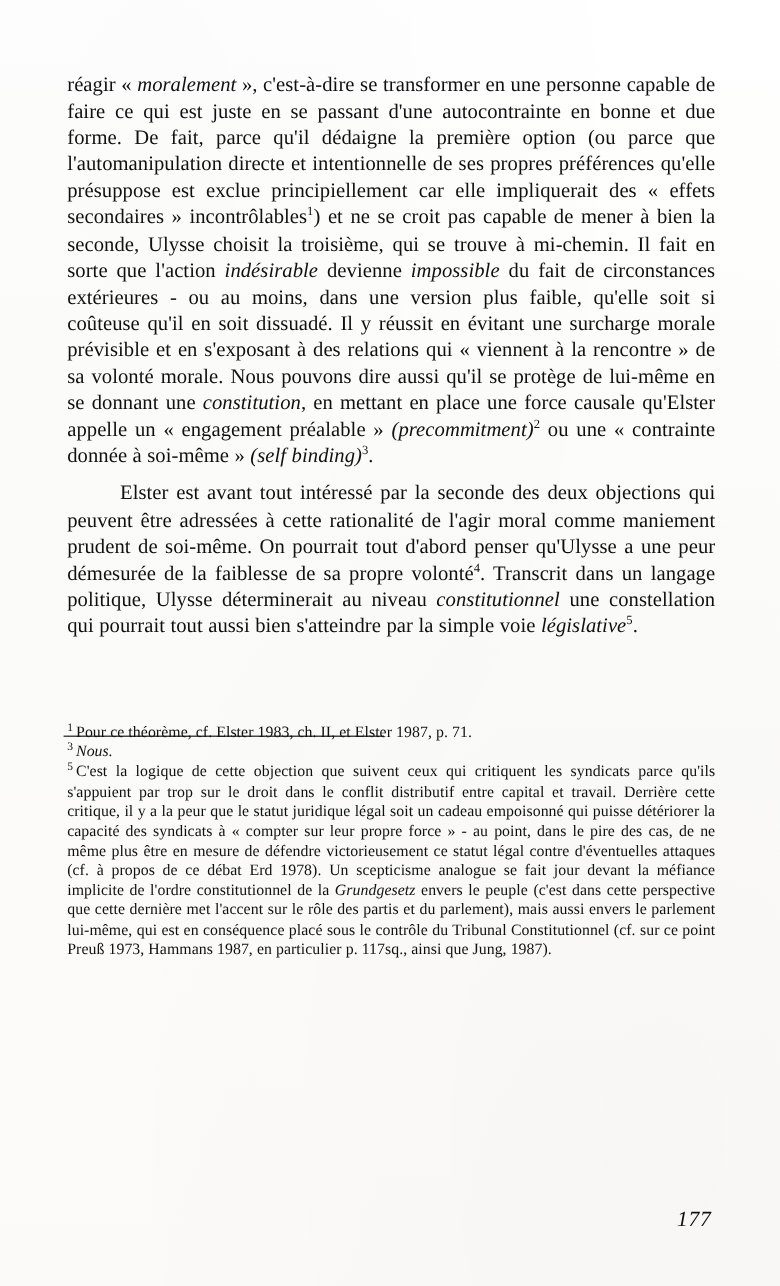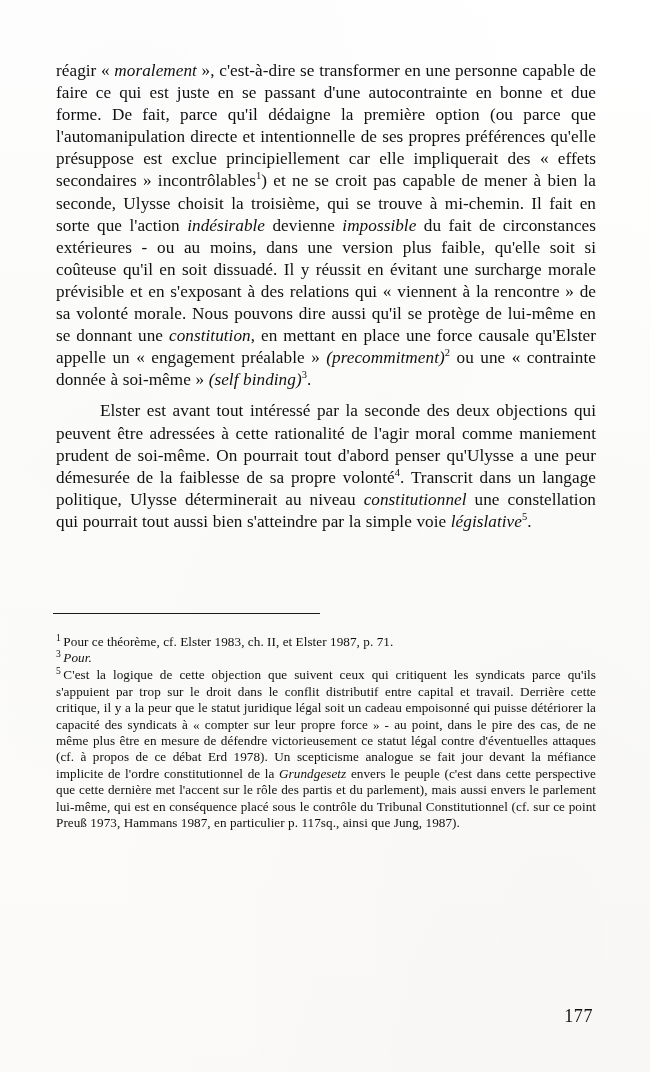--- a/index.html
+++ b/index.html
@@ -69,21 +69,21 @@
     left: 53px;
     top: 613px;
     width: 267px;
     height: 0;
     border-top: 1.5px solid #1b1b1b;
   }
 
   .footnotes {
     position: absolute;
     left: 56px;
-    top: 634px;
+    top: 602px;
     width: 540px;
   }
   p.fn {
     margin: 0;
     font-size: 13.2px;
     line-height: 16.4px;
     text-align: justify;
     text-justify: inter-word;
     letter-spacing: 0.05px;
   }
@@ -95,38 +95,39 @@
   }
   p.fn.block {
     margin-top: 0.5px;
   }
 
   .folio {
     position: absolute;
     right: 57px;
     top: 1006px;
     font-size: 18px;
+    font-style: italic;
     letter-spacing: 0.6px;
   }
 </style>
 </head>
 <body>
 
 <div id="page">
   <div id="content">
 
     <div class="body-block">
       <p class="body-par"><span>réagir </span><span>« </span><span class="it">moralement</span><span> »</span><span>, c'est-à-dire se transformer en une personne capable de faire ce qui est juste en se passant d'une autocontrainte en bonne et due forme. De fait, parce qu'il dédaigne la première option (ou parce que l'automanipulation directe et intentionnelle de ses propres préférences qu'elle présuppose est exclue principiellement car elle impliquerait des « effets secondaires » incontrôlables</span><sup class="fnref">1</sup><span>) et ne se croit pas capable de mener à bien la seconde, Ulysse choisit la troisième, qui se trouve à mi-chemin. Il fait en sorte que l'action </span><span class="it">indésirable</span><span> devienne </span><span class="it">impossible</span><span> du fait de circonstances extérieures - ou au moins, dans une version plus faible, qu'elle soit si coûteuse qu'il en soit dissuadé. Il y réussit en évitant une surcharge morale prévisible et en s'exposant à des relations qui « viennent à la rencontre » de sa volonté morale. Nous pouvons dire aussi qu'il se protège de lui-même en se donnant une </span><span class="it">constitution</span><span>, en mettant en place une force causale qu'Elster appelle un « engagement préalable » </span><span class="it">(precommitment)</span><sup class="fnref">2</sup><span> ou une « contrainte donnée à soi-même » </span><span class="it">(self binding)</span><sup class="fnref">3</sup><span>.</span></p>
       <p class="body-par indented"><span>Elster est avant tout intéressé par la seconde des deux objections qui peuvent être adressées à cette rationalité de l'agir moral comme maniement prudent de soi-même. On pourrait tout d'abord penser qu'Ulysse a une peur démesurée de la faiblesse de sa propre volonté</span><sup class="fnref">4</sup><span>. Transcrit dans un langage politique, Ulysse déterminerait au niveau </span><span class="it">constitutionnel</span><span> une constellation qui pourrait tout aussi bien s'atteindre par la simple voie </span><span class="it">législative</span><sup class="fnref">5</sup><span>.</span></p>
     </div>
 
     <div class="fn-rule"></div>
 
     <div class="footnotes">
       <p class="fn"><span class="fnum">1</span><span>Pour ce théorème, cf. Elster 1983, ch. II, et Elster 1987, p. 71.</span></p>
-      <p class="fn"><span class="fnum">3</span><span class="it">Pour.</span></p>
+      <p class="fn"><span class="fnum">3</span><span class="it">Nous.</span></p>
       <p class="fn block"><span class="fnum">5</span><span>C'est la logique de cette objection que suivent ceux qui critiquent les syndicats parce qu'ils s'appuient par trop sur le droit dans le conflit distributif entre capital et travail. Derrière cette critique, il y a la peur que le statut juridique légal soit un cadeau empoisonné qui puisse détériorer la capacité des syndicats à « compter sur leur propre force » - au point, dans le pire des cas, de ne même plus être en mesure de défendre victorieusement ce statut légal contre d'éventuelles attaques (cf. à propos de ce débat Erd 1978). Un scepticisme analogue se fait jour devant la méfiance implicite de l'ordre constitutionnel de la </span><span class="it">Grundgesetz</span><span> envers le peuple (c'est dans cette perspective que cette dernière met l'accent sur le rôle des partis et du parlement), mais aussi envers le parlement lui-même, qui est en conséquence placé sous le contrôle du Tribunal Constitutionnel (cf. sur ce point Preuß 1973, Hammans 1987, en particulier p. 117sq., ainsi que Jung, 1987).</span></p>
     </div>
 
     <div class="folio">177</div>
 
   </div>
 </div>
 
 </body></html>

